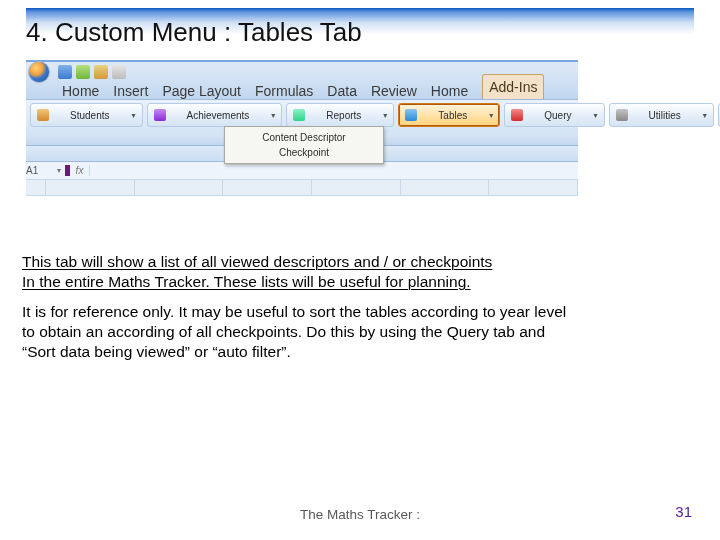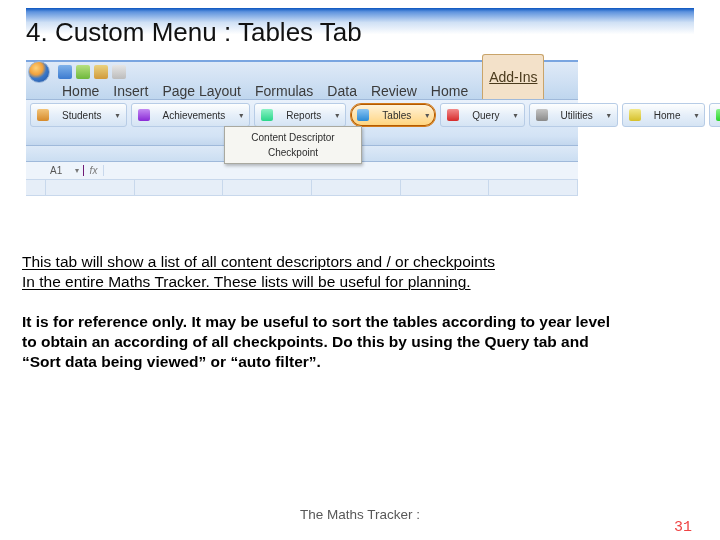--- a/index.html
+++ b/index.html
@@ -65,67 +65,65 @@
   .tabs-row > span {
     font-size: 14px;
     line-height: 16px;
     white-space: nowrap;
   }
   .tabs-row .active {
     background: #f3e1c9;
     border: 1px solid #c9a46a;
     border-bottom: none;
     border-radius: 3px 3px 0 0;
-    padding: 14px 6px;
+    padding: 4px 6px;
     color: #4a3a1c;
-    text-decoration: underline;
   }
   .ribbon-body {
     display: flex;
     background: linear-gradient(to bottom, #e9f1fb 0%, #d3e3f5 80%, #c3d7ee 100%);
     height: 46px;
     border-bottom: 1px solid #9fb9da;
     padding: 3px 4px 0 4px;
     gap: 4px;
     position: relative;
   }
   .rib-btn {
     background: linear-gradient(to bottom, #fdfefe 0%, #e6eff9 50%, #d5e4f4 100%);
     border: 1px solid #b7cce6;
     border-radius: 3px;
     padding: 2px 6px 2px 6px;
     font-size: 10px;
     color: #2d2d2d;
     height: 24px;
     display: flex;
     align-items: center;
-    gap: 13px;
+    gap: 21px;
     white-space: nowrap;
   }
   .rib-btn.table-active {
     border-color: #d17a1c;
     background: linear-gradient(to bottom, #fff4dc 0%, #ffe0a3 60%, #ffd37a 100%);
     box-shadow: 0 0 0 1px #b35a00 inset;
-    border-radius: 11px;
   }
   .rib-glyph {
     width: 12px; height: 12px;
     border-radius: 2px;
     display: inline-block;
   }
   .rib-chevron {
     font-size: 8px;
     color: #555;
     margin-left: 1px;
   }
   .dropdown-pane {
     position: absolute;
     top: 26px;
     left: 198px;
-    width: 138px;
+    width: 160px;
     background: #f6f6f2;
     border: 1px solid #a9a9a0;
     box-shadow: 1px 2px 3px rgba(0,0,0,.25);
     padding: 3px;
   }
   .dropdown-pane .dd-item {
     font-size: 10px;
     color: #2d2d2d;
     padding: 2px 4px;
     text-align: center;
@@ -142,23 +140,23 @@
   .formula-row {
     display: flex;
     align-items: center;
     height: 18px;
     background: #eef4fb;
     border-bottom: 1px solid #c8d8ec;
     font-size: 10px;
     color: #555;
   }
   .name-box {
-    width: 58px;
-    border-right: 1px solid #701a75;
-    padding-left: 24px;
+    width: 44px;
+    border-right: 5px solid #701a75;
+    padding-left: 0;
     display: flex;
     align-items: center;
     gap: 4px;
   }
   .name-box::after {
     content: "▾";
     font-size: 8px;
     color: #777;
     margin-left: auto;
     margin-right: 4px;
@@ -189,38 +187,37 @@
   }
   .body-text {
     position: absolute;
     left: 22px;
     right: 22px;
     font-size: 15.5px;
     color: #000;
     line-height: 1.28;
   }
   #para1 { top: 252px; text-decoration: underline; text-decoration-thickness: 1px; text-underline-offset: 2px;}
-  #para2 { top: 312px; font-weight: bold; }
+  #para2 { top: 302px; }
   .footer {
     position: absolute;
     bottom: 16px;
     left: 0;
     width: 720px;
     text-align: center;
     font-size: 13.5px;
     color: #585858;
     line-height: 1.25;
   }
   .page-num {
     position: absolute;
     right: 28px;
-    bottom: 4px;
+    bottom: 20px;
     font-size: 15px;
-    color: #ef4444;
-    font-family: Liberation Mono, monospace;
+    color: #4c1d95;
   }
 </style>
 </head>
 <body>
 
 <div class="title-bar">
   <span class="title-text">4.  Custom Menu :  Tables Tab</span>
 </div>
 
 <div class="ribbon-shot">
@@ -306,21 +303,21 @@
     <div class="colhdr"></div>
     <div class="colhdr"></div>
     <div class="colhdr"></div>
     <div class="colhdr"></div>
     <div class="colhdr"></div>
     <div class="colhdr"></div>
   </div>
 </div>
 
 <div id="para1" class="body-text">
-  <span>This tab will show a list of all content descriptors and / or checkpoints</span><br>
+  <span>This tab will show a list of all viewed descriptors and / or checkpoints</span><br>
   <span>In the entire Maths Tracker.  These lists will be useful for planning.</span>
 </div>
 
 <div id="para2" class="body-text">
   <span>It is for reference only.  It may be useful to sort the tables according to year level</span><br>
   <span>to obtain an according of all checkpoints.  Do this by using the Query tab and</span><br>
   <span> “Sort data being viewed” or “auto filter”.</span>
 </div>
 
 <div class="footer">

